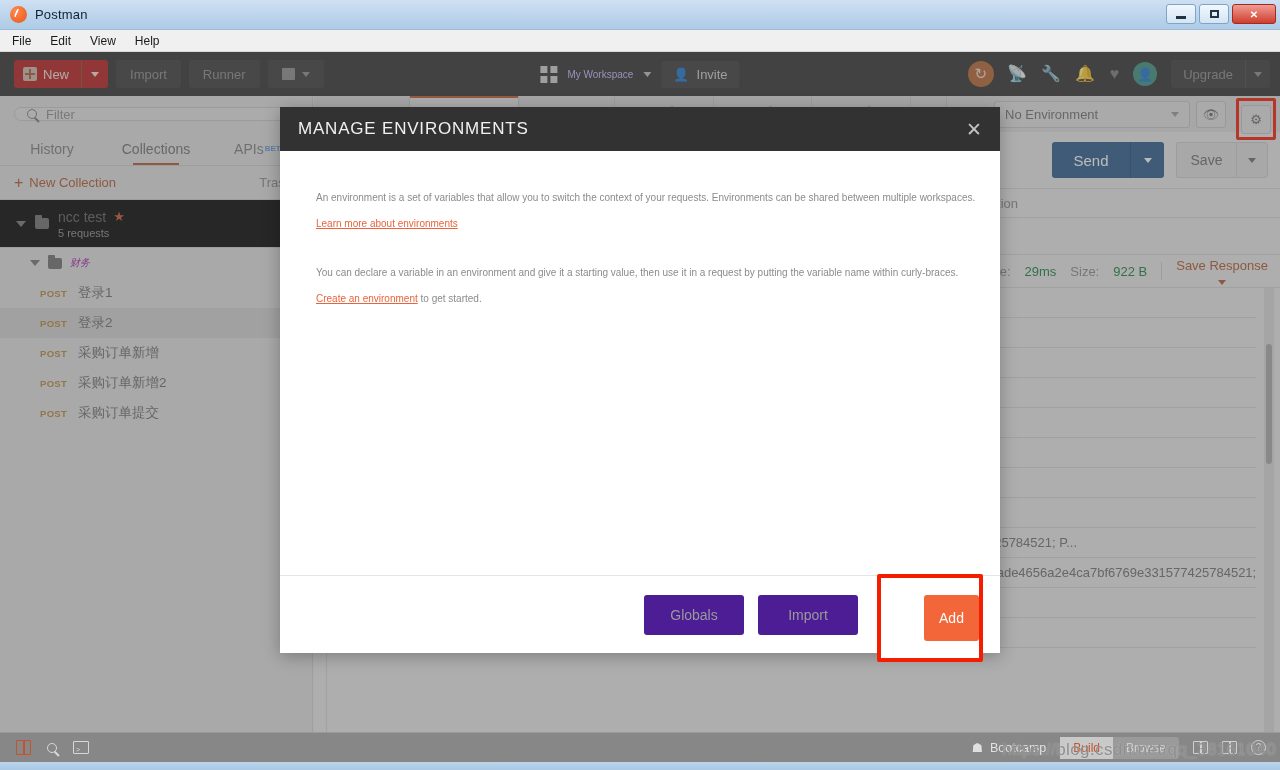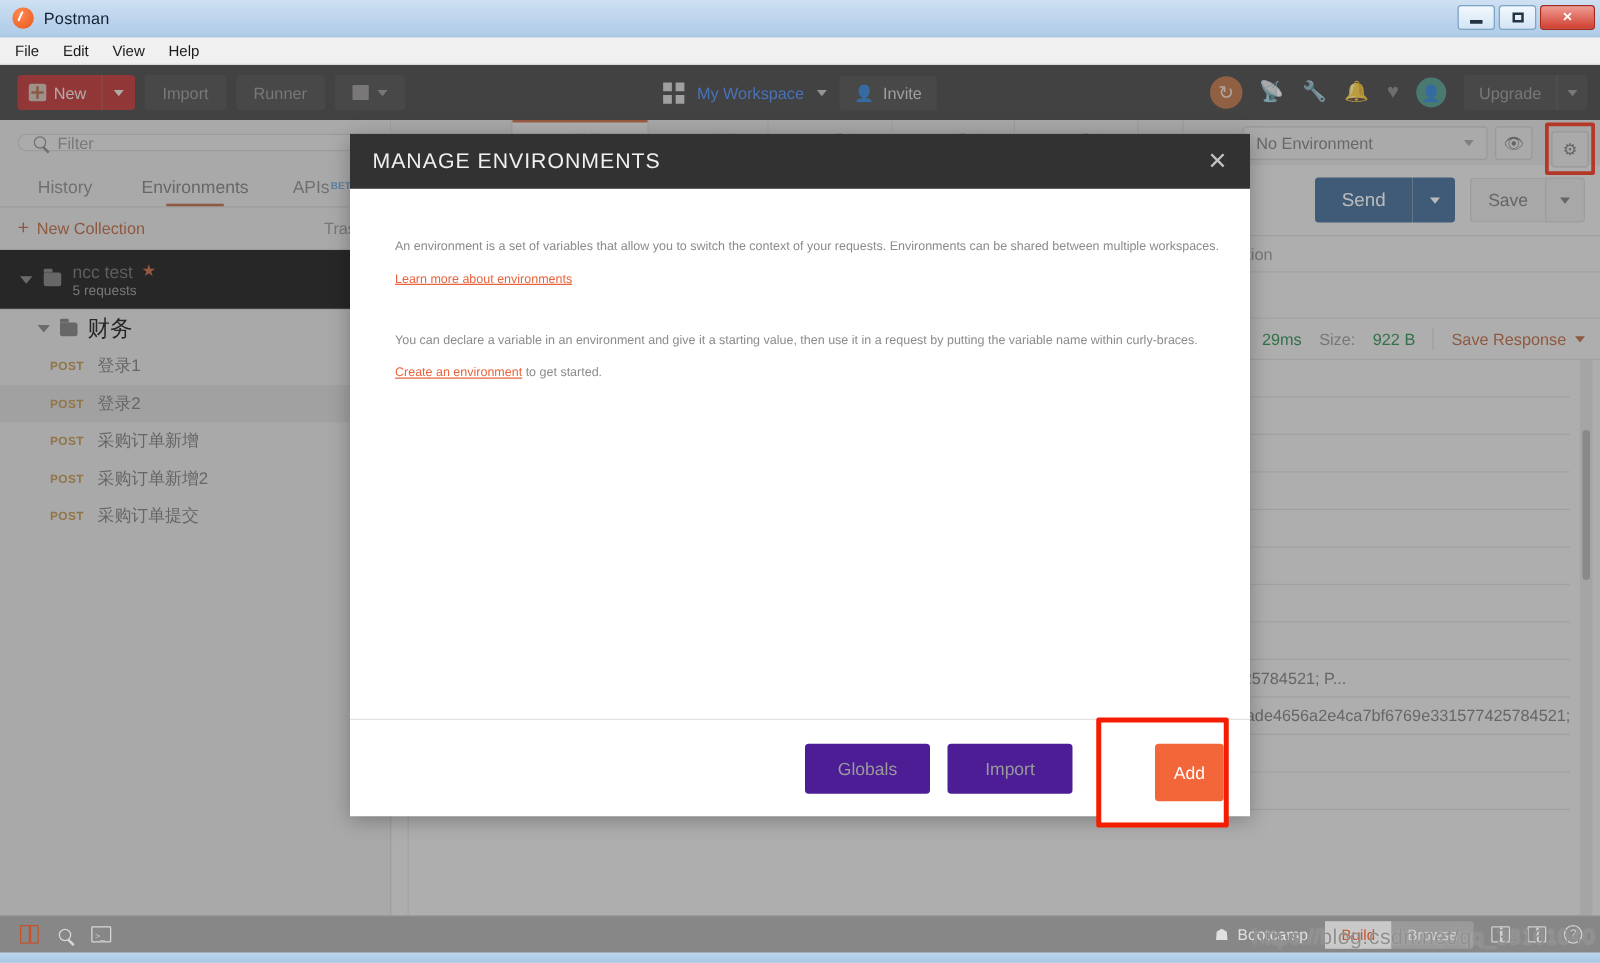--- a/index.html
+++ b/index.html
@@ -92,21 +92,21 @@
     border-radius: 3px; display: flex; align-items: center; font-size: 13px;
   }
   .caret { width: 0; height: 0; border-left: 4px solid transparent;
            border-right: 4px solid transparent; border-top: 5px solid currentColor; }
   #pm-header-center {
     position: absolute; left: 50%; transform: translateX(-50%);
     display: flex; align-items: center; gap: 10px;
   }
   .grid-icon { display: grid; grid-template-columns: 7px 7px; grid-gap: 3px; }
   .grid-icon i { width: 7px; height: 7px; background: #cfcfcf; display: block; }
-  #workspace-name { color: #3b82f6; font-size: 13px; }
+  #workspace-name { color: #c4b5fd; font-size: 10px; }
   .invite-btn {
     height: 27px; padding: 0 12px; background: #3b3a3a; border-radius: 3px;
     color: #cfcfcf; font-size: 13px; display: flex; align-items: center; gap: 7px;
   }
   #pm-header-right {
     position: absolute; right: 10px; display: flex; align-items: center; gap: 14px;
   }
   .sync-circle {
     width: 26px; height: 26px; border-radius: 50%; background: #b4622f;
     display: flex; align-items: center; justify-content: center;
@@ -171,21 +171,21 @@
   .tri { width: 0; height: 0; border-left: 5px solid transparent;
          border-right: 5px solid transparent; border-top: 6px solid #757575; flex: none; }
   .folder-ico { width: 14px; height: 11px; background: #6f6f6f; border-radius: 1px 2px 2px 2px; position: relative; flex: none; }
   .folder-ico::before { content: ""; position: absolute; left: 0; top: -3px; width: 7px; height: 3px;
      background: #6f6f6f; border-radius: 1px 1px 0 0; }
   .coll-name { font-size: 14px; color: #5f5f5f; }
   .coll-star { color: #c0562c; font-size: 13px; }
   .coll-sub { font-size: 11px; color: #8a8a8a; margin-top: 2px; }
   .folder-row {
     height: 30px; display: flex; align-items: center; gap: 8px; padding-left: 30px;
-    font-size: 18px; color: #000000;
+    font-size: 10px; color: #a21caf; font-style: italic;
   }
   .req-row {
     height: 30px; display: flex; align-items: center; gap: 11px; padding-left: 40px;
     font-size: 13.5px; color: #6d6d6d;
   }
   .req-row.selected { background: #d3d3d3; }
   .verb { font-size: 9.5px; font-weight: bold; color: #b8873a; letter-spacing: .3px; }
 
   
   #request-pane { position: absolute; left: 314px; top: 44px; right: 0; bottom: 0; background: #e8e8e8; }
@@ -259,21 +259,21 @@
     display: flex; align-items: center; justify-content: flex-end;
     padding-right: 262px; font-size: 13px; color: #8a8a8a;
   }
   #meta-row {
     position: absolute; left: 0; top: 158px; right: 0; height: 34px;
     border-top: 1px solid #d3d3d3; border-bottom: 1px solid #d3d3d3;
     display: flex; align-items: center; justify-content: flex-end;
     gap: 14px; padding-right: 12px; font-size: 13px; color: #8a8a8a;
   }
   .meta-green { color: #15803d; text-align: right; }
-  #save-response { color: #b1562c; display: flex; align-items: center; gap: 7px; }
+  #save-response { color: #b1562c; display: flex; align-items: center; gap: 7px; flex-direction: column; }
   .vline { width: 1px; height: 18px; background: #cdcdcd; }
 
   
   #headers-table {
     position: absolute; left: 12px; top: 192px; right: 24px; bottom: 10px;
     border-left: 1px solid #d3d3d3;
   }
   .hrow { height: 30px; display: flex; border-bottom: 1px solid #d3d3d3; }
   .hcell-k {
     width: 484px; border-right: 1px solid #d3d3d3; display: flex; align-items: center;
@@ -449,21 +449,21 @@
 
     <div id="sidebar">
       <div id="filter-row">
         <div id="filter-box">
           <span class="mag"></span>
           <span id="filter-placeholder">Filter</span>
         </div>
       </div>
       <div id="side-tabs">
         <div class="side-tab">History</div>
-        <div class="side-tab active">Environments</div>
+        <div class="side-tab active">Collections</div>
         <div class="side-tab">
           <span>APIs</span>
             <span class="beta-sup">BETA</span>
         </div>
       </div>
       <div id="collection-actions">
         <div id="new-collection">
           <span class="pl">+</span>
           <span>New Collection</span>
         </div>

